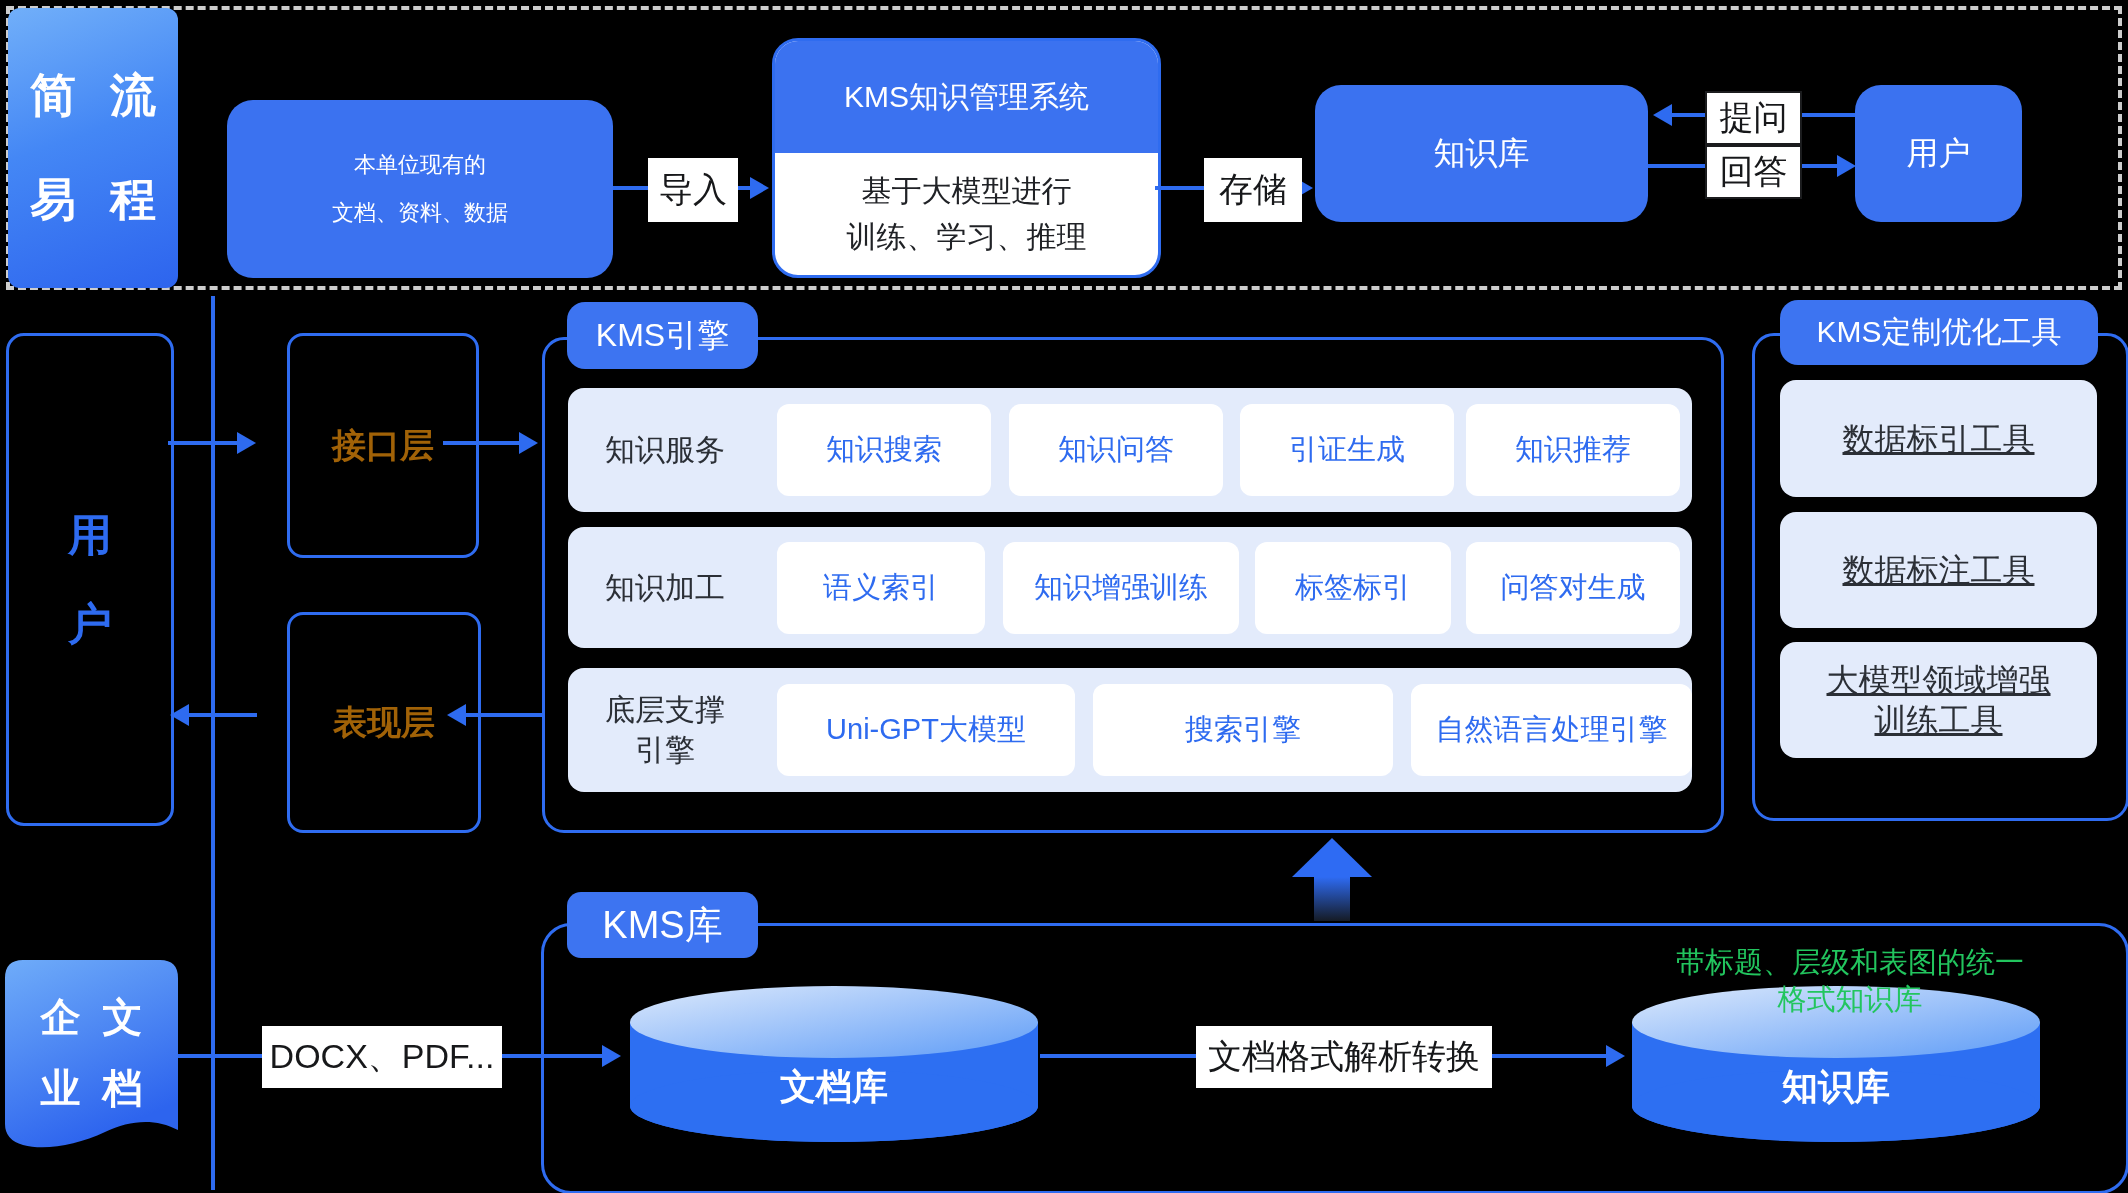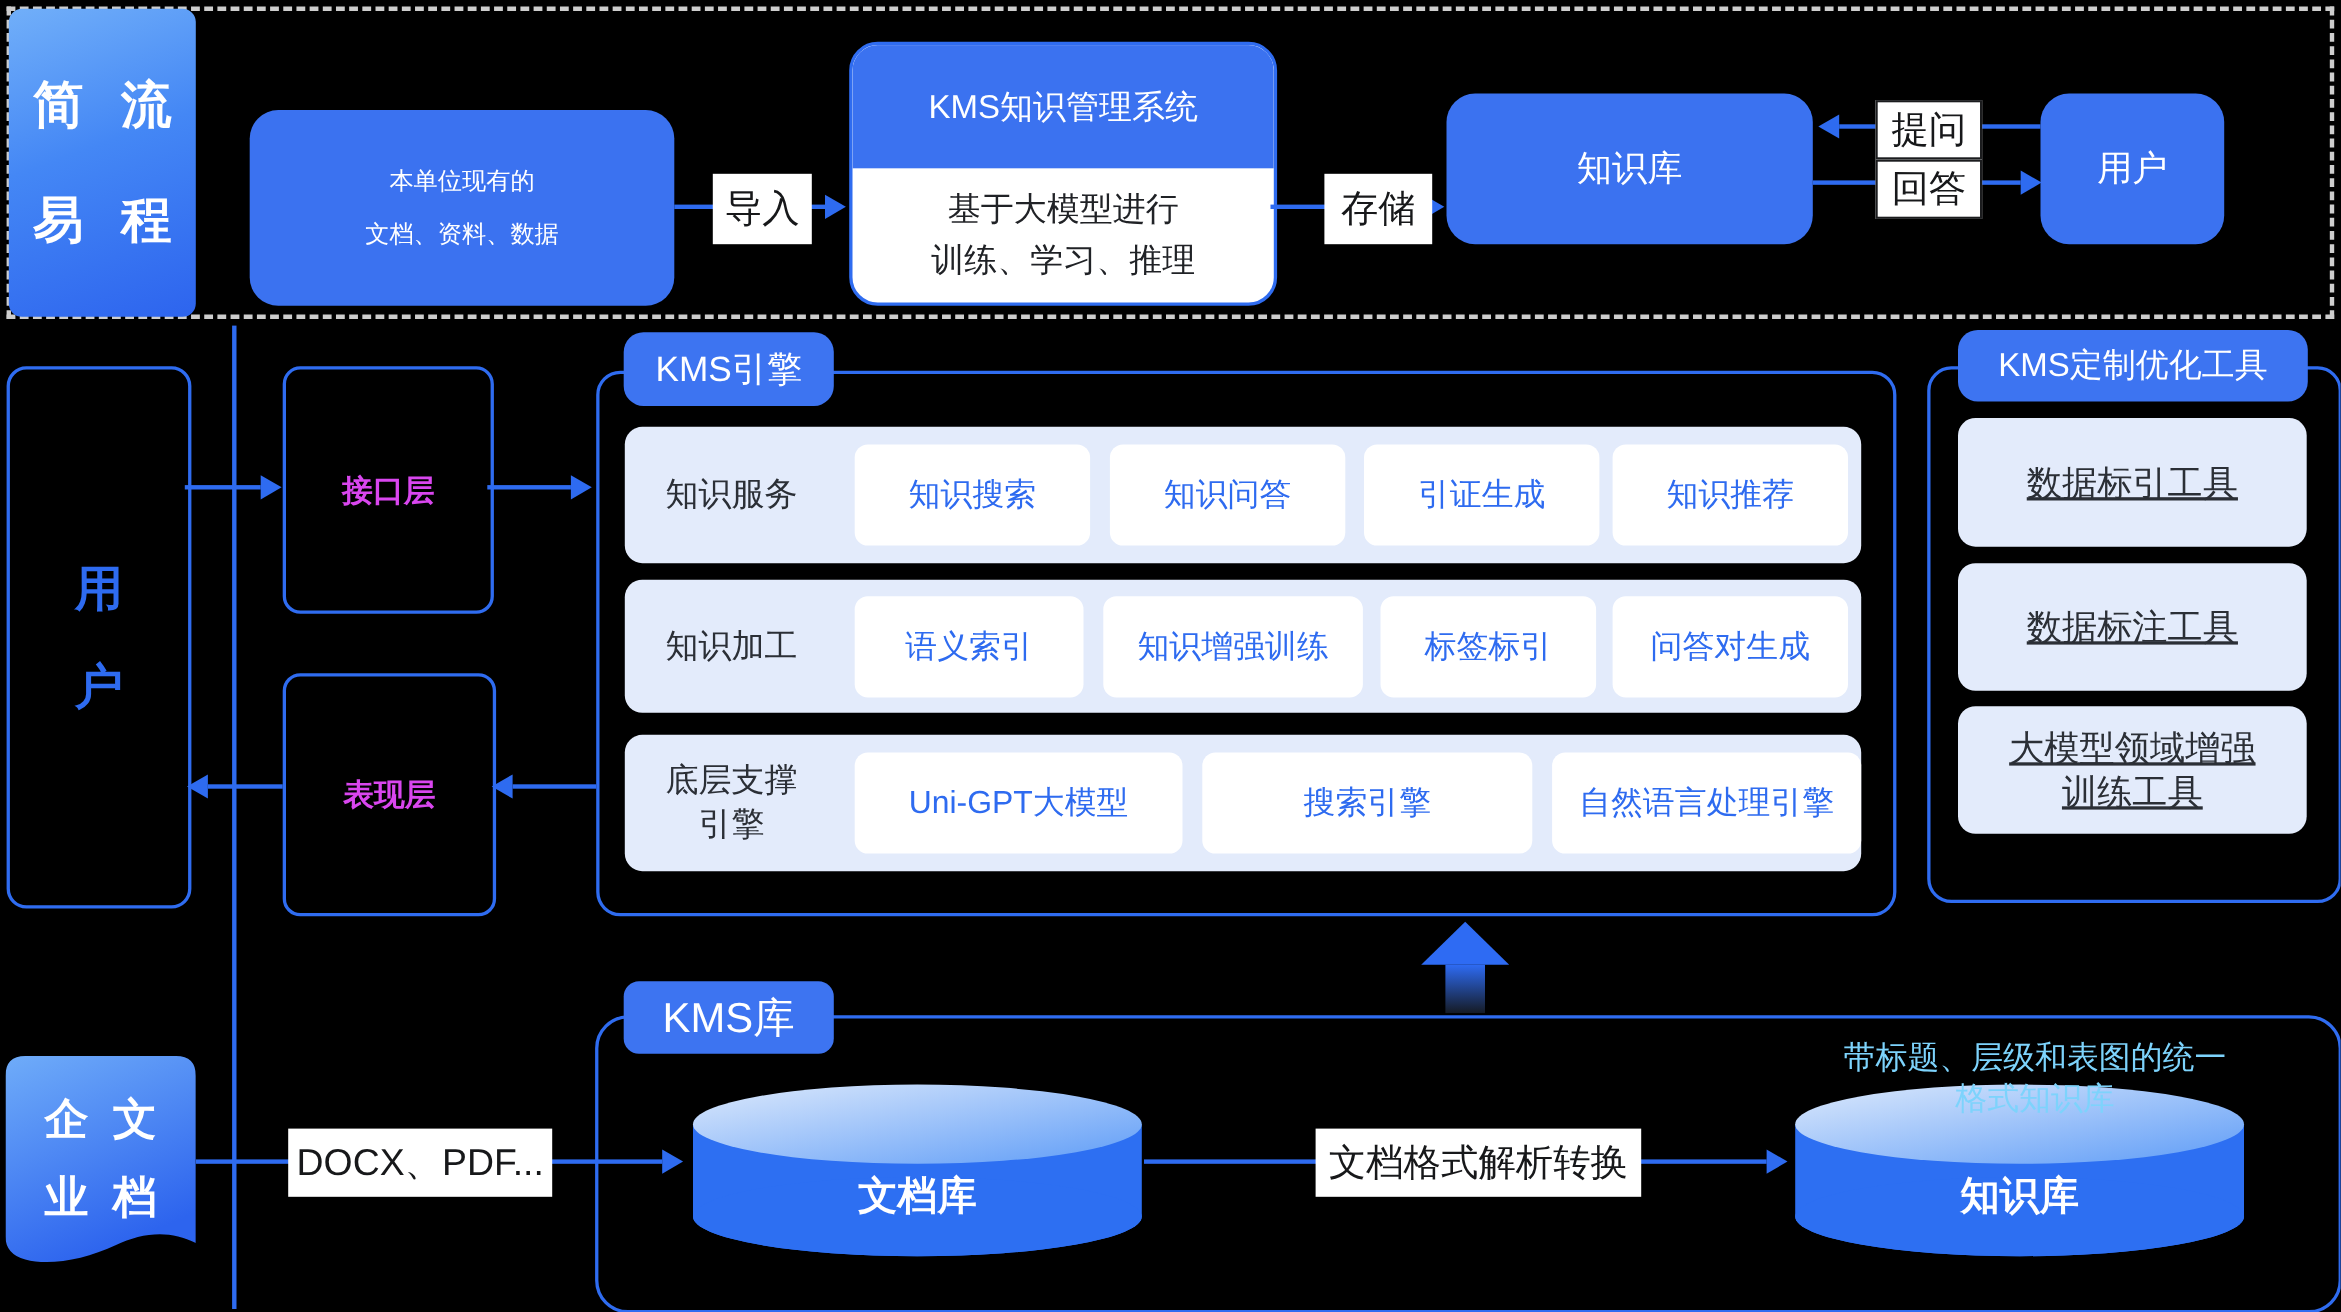--- a/index.html
+++ b/index.html
@@ -14,26 +14,26 @@
   .hline{height:4px;background:#2E6BF0;}
   .vline{width:4px;background:#2E6BF0;}
   .arr-r{width:0;height:0;border-top:11px solid transparent;border-bottom:11px solid transparent;border-left:19px solid #2E6BF0;}
   .arr-l{width:0;height:0;border-top:11px solid transparent;border-bottom:11px solid transparent;border-right:19px solid #2E6BF0;}
   .wlabel{background:#fff;color:#17181a;z-index:4;font-size:34px;}
   .bordered{border:2px solid #1b1c1e;}
   .row{background:#E3EBFB;border-radius:16px;}
   .rowlabel{color:#2B2F36;font-size:30px;line-height:40px;z-index:2;}
   .chip{background:#fff;border-radius:12px;color:#2E6BF0;font-size:29px;z-index:2;}
   .tool{background:#E3EBFB;border-radius:16px;color:#2B2F36;font-size:32px;line-height:40px;text-decoration:underline;}
-  .layerbox{border:3px solid #2F6CF0;border-radius:16px;color:#d946ef;font-size:28px;font-weight:bold;}
+  .layerbox{border:3px solid #2F6CF0;border-radius:16px;color:#a16207;font-size:34px;font-weight:bold;margin-left:30px;}
   .grad1{background:linear-gradient(160deg,#71AFF9 0%,#4487F5 45%,#2D64EE 100%);}
   .charGrid4{display:grid;grid-template-columns:auto auto;column-gap:34px;row-gap:42px;
              color:#fff;font-weight:bold;justify-content:center;align-content:center;}
   .cylLabel{color:#fff;font-size:36px;font-weight:bold;z-index:3;}
-  .caption{color:#7dd3fc;font-size:29px;line-height:37px;text-align:center;z-index:3;}
+  .caption{color:#22c55e;font-size:29px;line-height:37px;text-align:center;z-index:3;}
 </style>
 </head>
 <body>
 
 <div id="stage">
 
   <div class="abs" style="left:6px;top:6px;width:2108px;height:276px;border:4px dashed #CDCDCD;"></div>
 
   <div class="abs grad1 charGrid4" style="left:8px;top:8px;width:170px;height:280px;border-radius:12px;font-size:46px;z-index:2;">
     <span>简</span>

